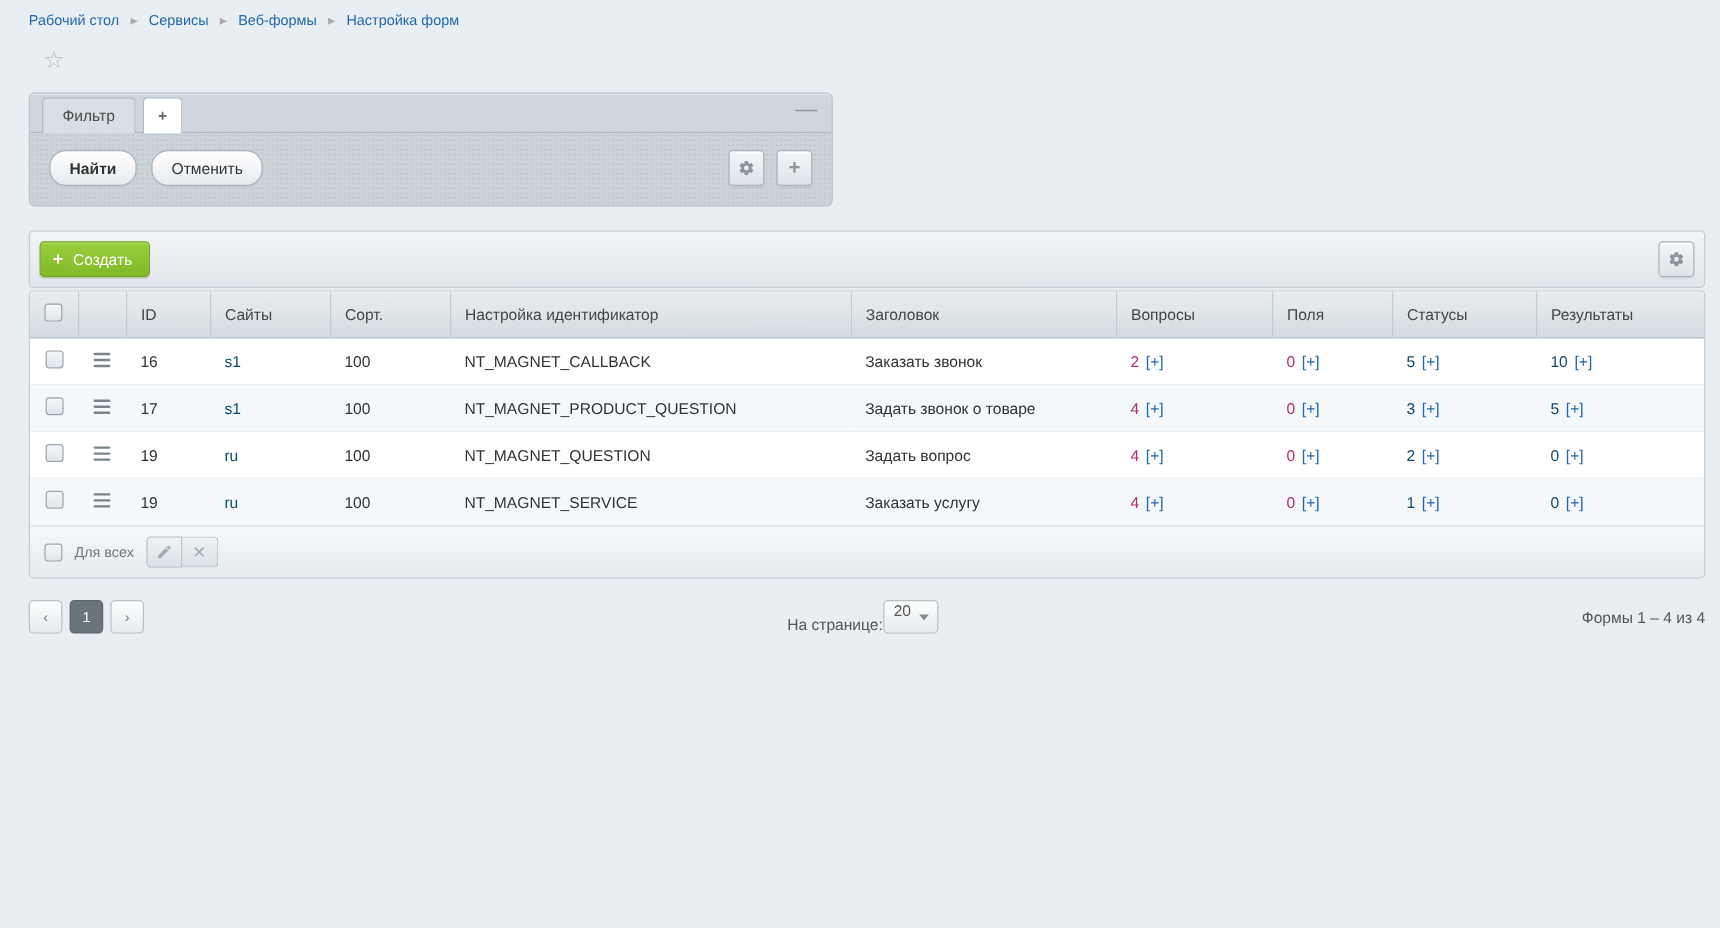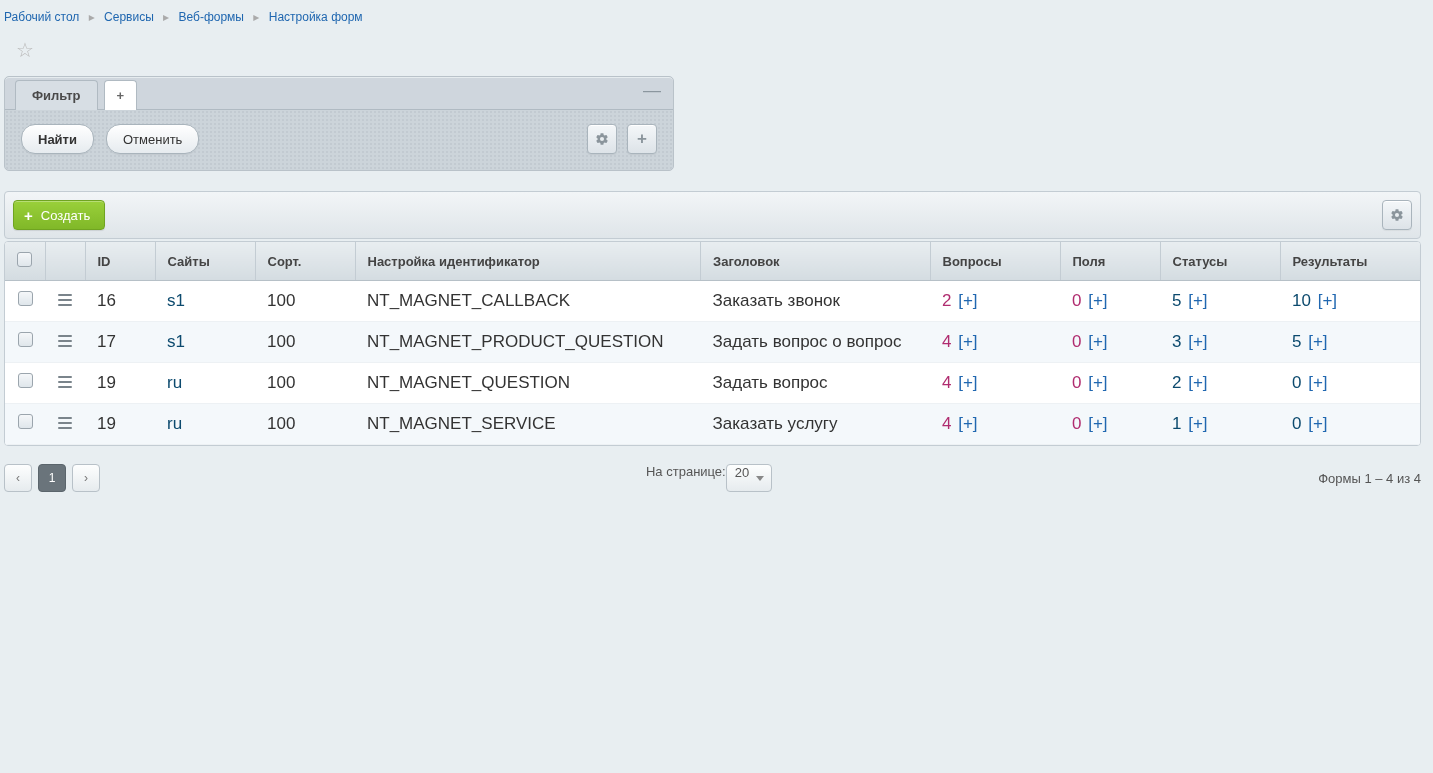--- a/index.html
+++ b/index.html
@@ -5,21 +5,21 @@
   * { box-sizing: border-box; }
   body {
     margin: 0;
     font-family: Arial, Helvetica, sans-serif;
     font-size: 13px;
     background: #e8eef1;
     color: #333;
   }
   a { text-decoration: none; color: #0c4a6e; }
 
-  .page { padding: 0 12px 20px 4px; }
+  .page { padding: 0 12px 20px 24px; }
 
   
   .breadcrumb { padding: 10px 0 8px 0; font-size: 12px; color: #999; }
   .breadcrumb a { color: #2067b0; }
   .breadcrumb .sep { color: #aaa; margin: 0 6px; }
 
   
   .title-row { display: flex; align-items: center; margin: 6px 0 14px 0; }
   .title-row h1 { margin: 0; font-size: 27px; font-weight: bold; color: #333; }
   .star-icon { margin-left: 12px; color: #bbb; font-size: 20px; cursor: pointer; }
@@ -40,21 +40,21 @@
     position: relative;
     height: 32px;
   }
   .tab {
     background: #d7dee4;
     border: 1px solid #b0bac2;
     border-bottom: none;
     border-radius: 4px 4px 0 0;
     padding: 7px 16px;
     margin-right: 6px;
-    font-weight: bold;
+    font-weight: normal;
     color: #4a4a4a;
     position: relative;
     top: 1px;
   }
   .tab.plus-tab {
     background: #fff;
     font-weight: bold;
     color: #666;
     padding: 7px 12px;
     cursor: pointer;
@@ -147,29 +147,29 @@
   
   .table-wrap { margin-top: 2px; border: 1px solid #c3ccd3; border-radius: 4px; overflow: hidden; background: #fff;}
   table.grid { width: 100%; border-collapse: collapse; }
   table.grid thead th {
     background: linear-gradient(#e8edf0, #d4dce1);
     border-bottom: 1px solid #b6c0c7;
     border-left: 1px solid #c3ccd3;
     text-align: left;
     padding: 10px 12px;
     font-size: 13px;
-    font-weight: bold;
+    font-weight: normal;
     color: #444;
     white-space: nowrap;
   }
   table.grid thead th:first-child { border-left: none; }
   table.grid tbody td {
     padding: 10px 12px;
     border-bottom: 1px solid #edf1f4;
-    font-size: 17px;
+    font-size: 13px;
     color: #333;
     vertical-align: middle;
   }
   table.grid tbody tr:nth-child(even) { background: #f4f8fb; }
   .burger-icon {
     width: 14px; height: 12px;
     display: inline-block;
     cursor: pointer;
   }
   .burger-icon span, .burger-icon::before, .burger-icon::after {
@@ -211,21 +211,21 @@
   .pag-left { display: flex; gap: 6px; }
   .pag-btn {
     width: 28px; height: 28px;
     background: linear-gradient(#fdfefe, #e6ebee);
     border: 1px solid #b8c1c8;
     border-radius: 4px;
     display: inline-flex; align-items: center; justify-content: center;
     color: #777; cursor: pointer; font-size: 12px;
   }
   .pag-btn.active { background: #6a747b; border-color: #5b656c; color: #fff; }
-  .pag-center { display: flex; align-items: flex-start; }
+  .pag-center { display: flex; align-items: flex-end; }
   .pag-select {
     height: 28px; padding: 0 22px 0 8px;
     border: 1px solid #b8c1c8; border-radius: 4px;
     background: linear-gradient(#fdfefe, #e6ebee);
     font-size: 13px; cursor: pointer; position: relative;
   }
   .pag-select::after {
     content: ""; position: absolute; right: 7px; top: 50%; margin-top: -2px;
     border-left: 4px solid transparent; border-right: 4px solid transparent;
     border-top: 5px solid #888;
@@ -318,21 +318,21 @@
             <td><a href="#">5</a> <a href="#" class="plus-ext">[+]</a></td>
             <td><a href="#">10</a> <a href="#" class="plus-ext">[+]</a></td>
           </tr>
           <tr>
             <td class="check-col"><span class="bx-checkbox"></span></td>
             <td class="menu-col"><span class="burger-icon"><span></span></span></td>
             <td>17</td>
             <td><a href="#">s1</a></td>
             <td>100</td>
             <td>NT_MAGNET_PRODUCT_QUESTION</td>
-            <td>Задать вопрос о вопрос</td>
+            <td>Задать звонок о товаре</td>
             <td><a href="#" class="num-link">4</a> <a href="#" class="plus-ext">[+]</a></td>
             <td><a href="#" class="num-link">0</a> <a href="#" class="plus-ext">[+]</a></td>
             <td><a href="#">3</a> <a href="#" class="plus-ext">[+]</a></td>
             <td><a href="#">5</a> <a href="#" class="plus-ext">[+]</a></td>
           </tr>
           <tr>
             <td class="check-col"><span class="bx-checkbox"></span></td>
             <td class="menu-col"><span class="burger-icon"><span></span></span></td>
             <td>19</td>
             <td><a href="#">ru</a></td>
@@ -353,20 +353,32 @@
             <td>NT_MAGNET_SERVICE</td>
             <td>Заказать услугу</td>
             <td><a href="#" class="num-link">4</a> <a href="#" class="plus-ext">[+]</a></td>
             <td><a href="#" class="num-link">0</a> <a href="#" class="plus-ext">[+]</a></td>
             <td><a href="#">1</a> <a href="#" class="plus-ext">[+]</a></td>
             <td><a href="#">0</a> <a href="#" class="plus-ext">[+]</a></td>
           </tr>
         </tbody>
     </table>
 
+    <div class="foot-bar">
+      <span class="bx-checkbox"></span>
+      <span class="foot-label">Для всех</span>
+      <span class="foot-sq-group">
+        <span class="foot-sq">
+          <svg class="svg-icon" viewBox="0 0 24 24" fill="currentColor">
+              <path d="M3 17.25V21h3.75L17.81 9.94l-3.75-3.75L3 17.25zM20.71 7.04a1 1 0 0 0 0-1.41l-2.34-2.34a1 1 0 0 0-1.41 0l-1.83 1.83 3.75 3.75 1.83-1.83z"></path>
+            </svg>
+        </span>
+        <span class="foot-sq" style="font-size:14px;">✕</span>
+      </span>
+    </div>
   </div>
 
   <div class="pagination-row">
     <div class="pag-left">
       <span class="pag-btn">‹</span>
       <span class="pag-btn active">1</span>
       <span class="pag-btn">›</span>
     </div>
     <div class="pag-center">
       <span>На странице:</span>

